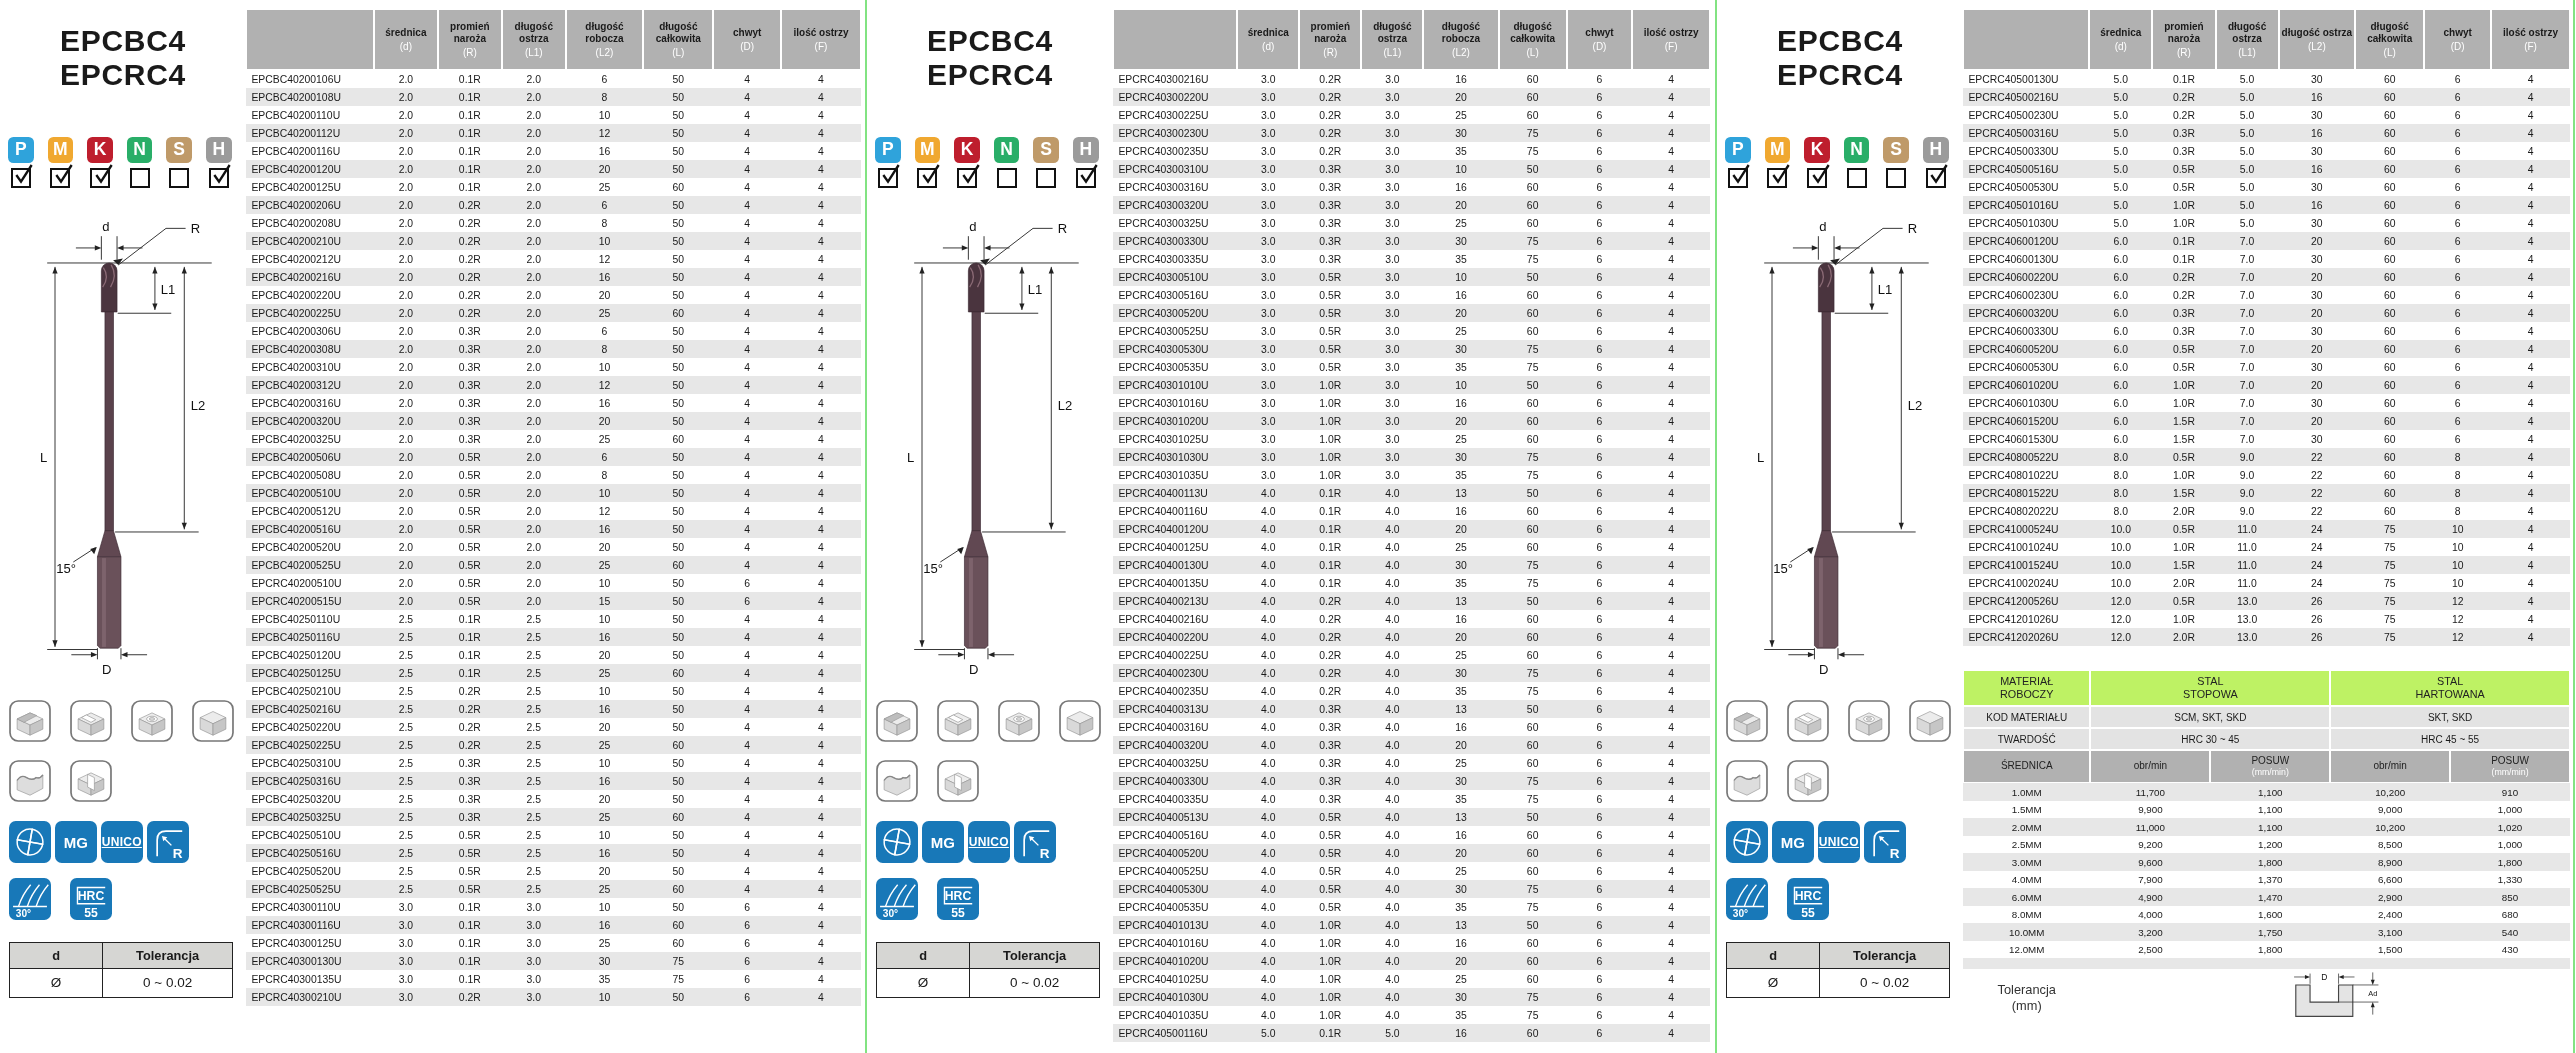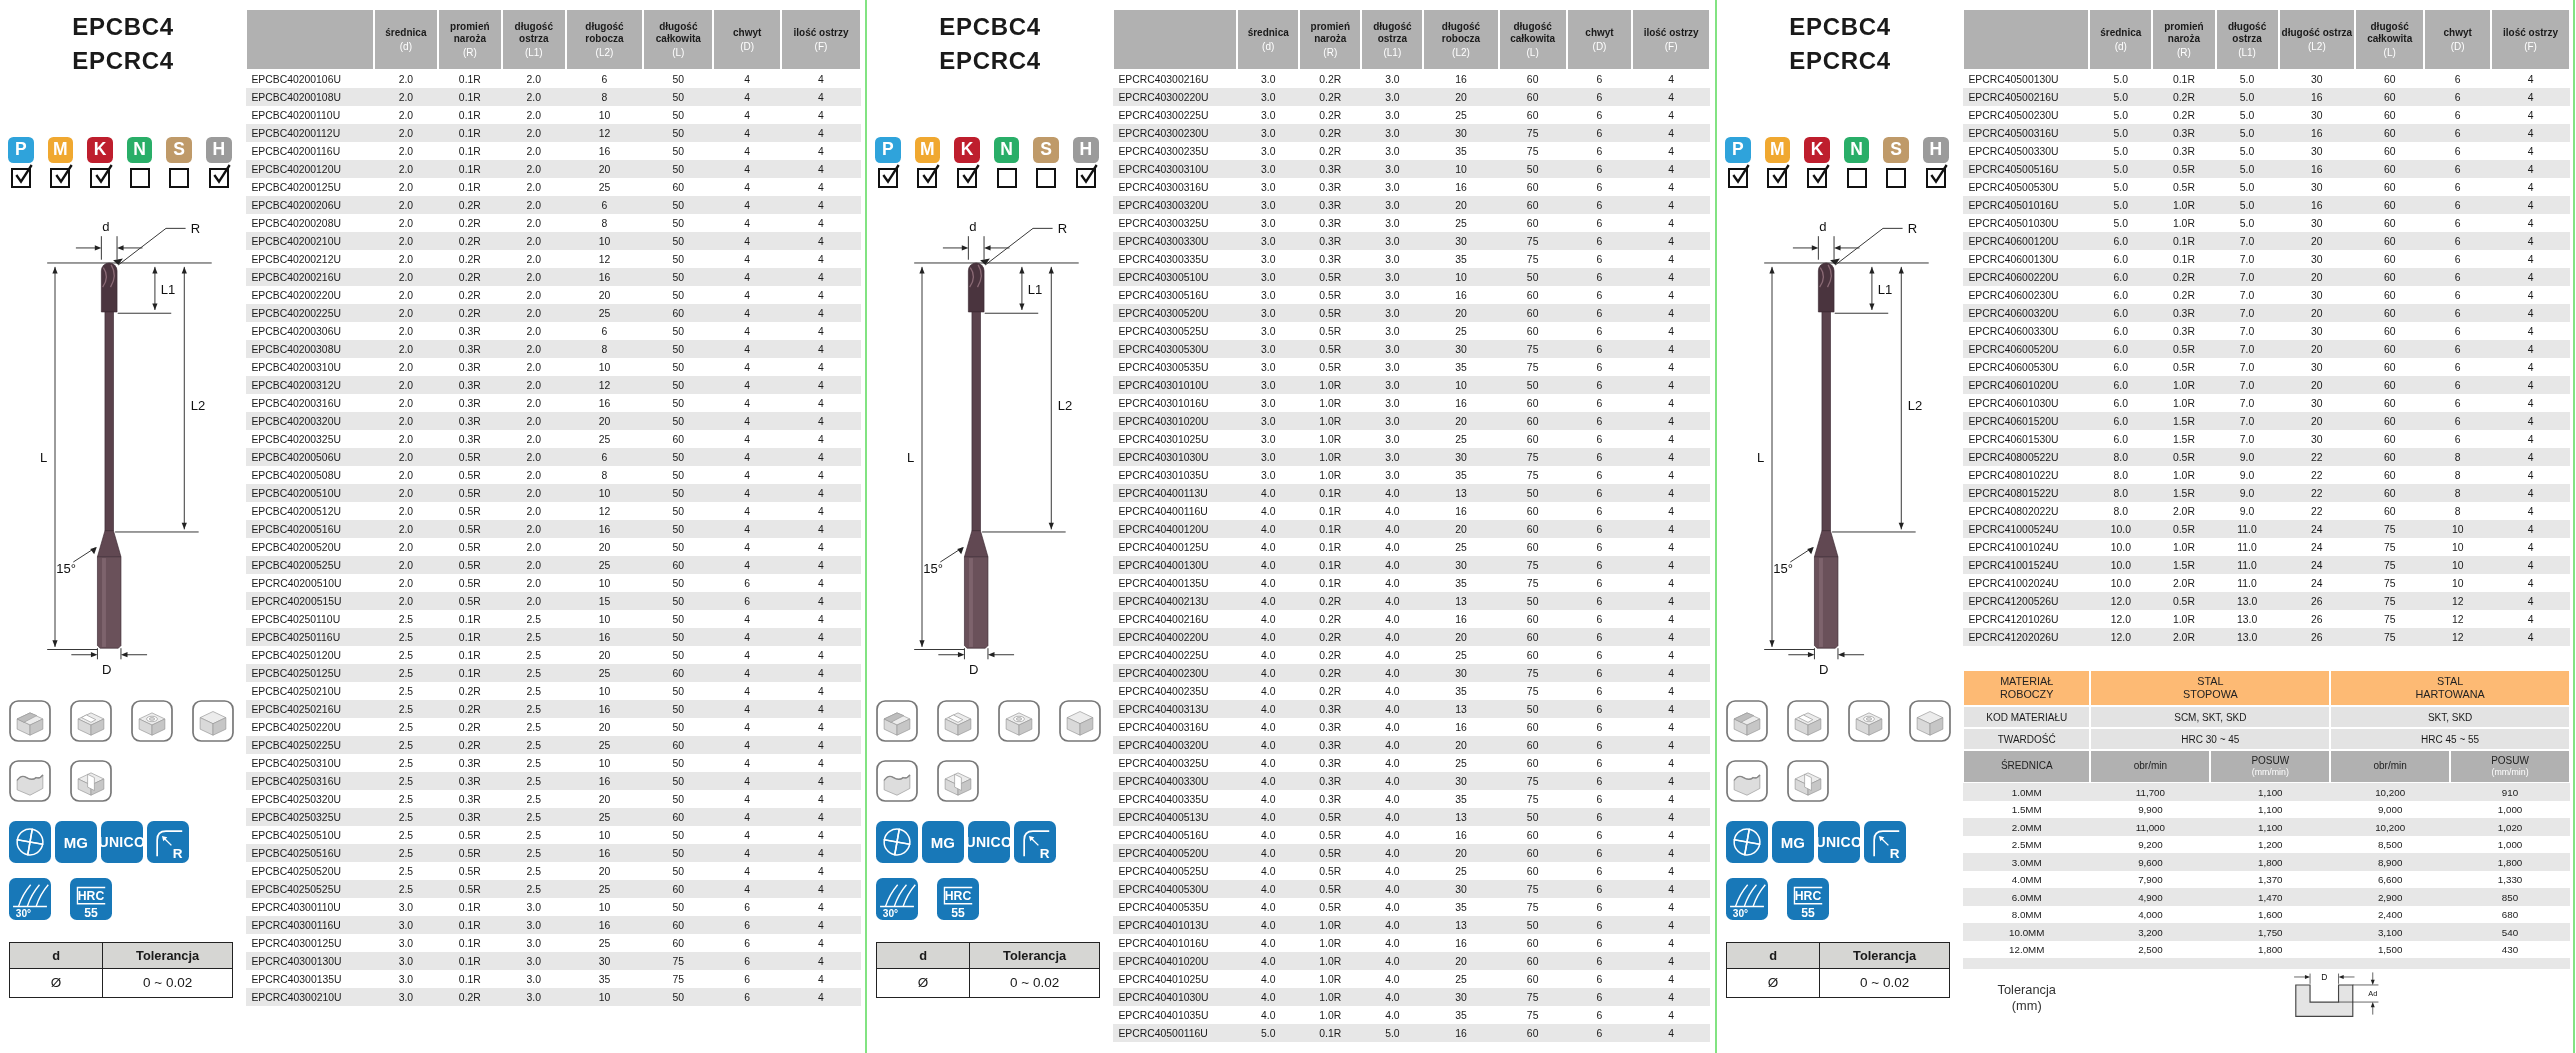--- a/index.html
+++ b/index.html
@@ -6,38 +6,38 @@
   .page{position:relative;width:2576px;height:1053px;background:#fff;overflow:hidden;
         font-family:"Liberation Sans",sans-serif;color:#1a1a1a;}
   .vdiv{position:absolute;top:0;bottom:0;width:2px;}
   .panel{position:absolute;top:0;height:1053px;}
   #panel1{left:0;width:865px;}
   #panel2{left:867px;width:847px;}
   #panel3{left:1717px;width:857px;}
 
   
   .left-col{position:absolute;left:0;top:0;width:246px;height:100%;}
-  .panel-title{position:absolute;top:10px;left:0;width:100%;text-align:center;
-               font-size:24px;font-weight:bold;line-height:34px;letter-spacing:0.7px;}
+  .panel-title{position:absolute;top:24px;left:0;width:100%;text-align:center;
+               font-size:30px;font-weight:bold;line-height:34px;letter-spacing:0.7px;}
   .badges-row{position:absolute;top:137px;left:8px;display:flex;gap:14px;}
   .badge-wrap{display:flex;flex-direction:column;align-items:center;width:25.6px;}
   .badge{width:25.6px;height:25.6px;border-radius:5.4px;color:#fff;font-size:17.5px;font-weight:bold;
          display:flex;align-items:center;justify-content:center;}
   .checkbox{width:16px;height:16px;border:2px solid #111;margin-top:5.4px;position:relative;background:#fff;}
   .tick{position:absolute;left:0.7px;top:-5.4px;width:20px;height:20px;overflow:visible;}
   .drawing{position:absolute;top:194px;left:8px;width:222px;height:485px;}
   .mach-icons{position:absolute;top:700px;left:8.8px;display:grid;
               grid-template-columns:repeat(4,42px);gap:17.5px 19px;}
   .mi{width:42px;height:42px;}
   .blue-row1{position:absolute;top:821px;left:8.8px;display:flex;gap:4px;}
   .blue-row2{position:absolute;top:878px;left:8.8px;display:flex;gap:19px;}
   .bicon{width:42px;height:42px;background:#1878b8;border-radius:6.7px;color:#fff;
          display:flex;align-items:center;justify-content:center;font-weight:bold;}
   .bicon.mg{font-size:15px;}
-  .bicon.unico{font-size:14px;letter-spacing:0.3px;}
+  .bicon.unico{font-size:12px;letter-spacing:0.3px;text-decoration:underline;}
   .tol{position:absolute;top:942px;left:8.8px;width:224px;border-collapse:collapse;}
   .tol th{background:#d6d6d3;border:1.3px solid #222;height:23px;font-size:12.8px;font-weight:600;text-align:center;}
   .tol td{border:1.3px solid #222;height:25.6px;text-align:center;font-size:13.5px;background:#fff;}
   .tol .cA{width:42%;} .tol .cB{width:58%;}
 
   
   .table-area{position:absolute;left:246px;right:4px;top:9.4px;}
   table.spec{border-collapse:separate;border-spacing:0;width:100%;table-layout:fixed;}
   .spec thead th{background:#b1b1b1;height:59px;vertical-align:middle;border:1.3px solid #fff;padding:0;}
   .spec .hl{font-weight:bold;color:#1a1a1a;line-height:12px;font-size:10px;text-align:center;}
@@ -45,21 +45,21 @@
   .spec tbody td{height:18px;padding:0;text-align:center;font-size:10.4px;white-space:nowrap;overflow:hidden;}
   .spec tbody td:first-child{text-align:left;padding-left:5.4px;}
   .spec tbody tr:nth-child(even) td{background:#e7e7e7;}
   col.c0{width:20.8%;} col.c1{width:10.4%;} col.c2{width:10.4%;} col.c3{width:10.4%;}
   col.c4{width:12.6%;} col.c5{width:11.4%;} col.c6{width:11%;}  col.c7{width:13%;}
 
   
   table.param{border-collapse:separate;border-spacing:0;width:100%;table-layout:fixed;margin-top:24px;}
   col.p0{width:21%;} col.p1,col.p2,col.p3,col.p4{width:19.75%;}
   .param td{padding:0;}
-  .param .pA td{background:#fdba74;height:34px;border:1.3px solid #fff;white-space:pre-line;
+  .param .pA td{background:#bef264;height:34px;border:1.3px solid #fff;white-space:pre-line;
                 text-align:center;font-size:10.8px;line-height:13.5px;color:#222;}
   .param .pB td{background:#e3e3e3;height:20px;border:1.3px solid #fff;text-align:center;font-size:10px;}
   .param .pD td{background:#b1b1b1;height:31px;border:1.3px solid #fff;text-align:center;
                 font-size:10px;line-height:10.8px;color:#222;}
   .param .pD .w{color:#fff;font-size:8.8px;display:block;}
   .param tbody.speeds td{height:17.5px;text-align:center;font-size:9.8px;}
   .param tbody.speeds tr:nth-child(odd) td{background:#e7e7e7;}
   .param .spacer td{background:#e7e7e7;height:10.8px;}
   .param .frez td{height:57px;background:#fff;}
   .param .frez .frezlabel{white-space:pre-line;text-align:center;font-size:12.8px;color:#333;line-height:16px;}

